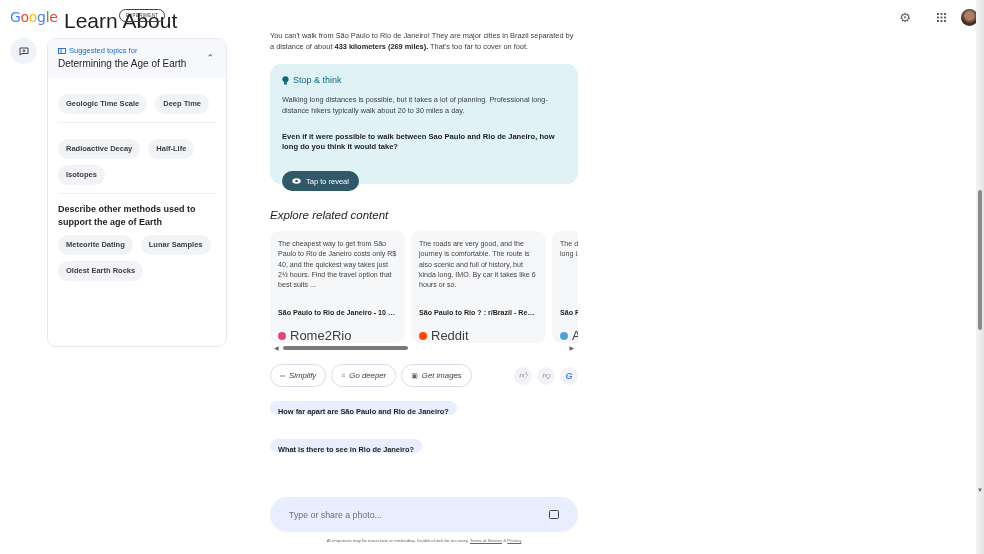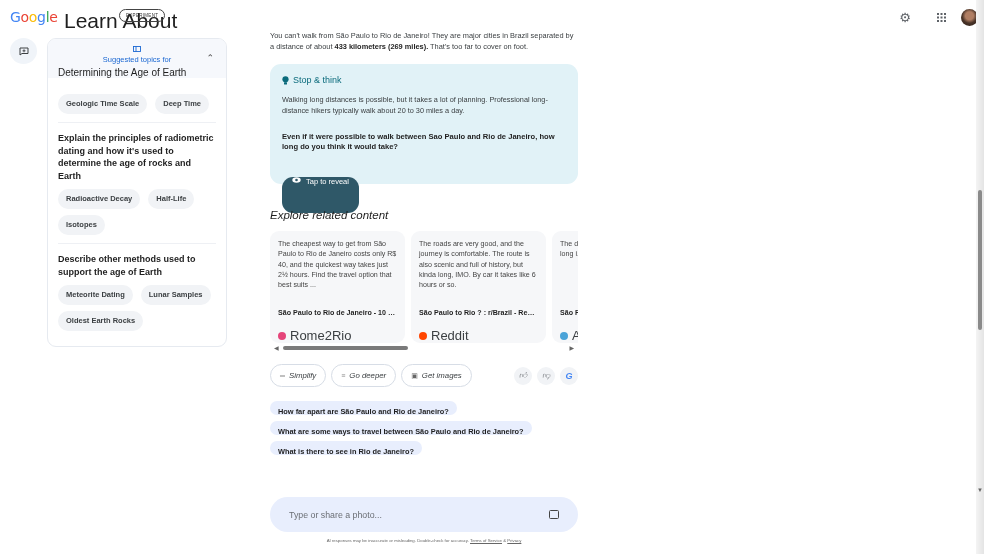--- a/index.html
+++ b/index.html
@@ -14,38 +14,38 @@
   .top-icons { position: absolute; right: 6px; top: 8px; display: flex; align-items: center; gap: 0; }
   .icon-btn { width: 36px; height: 18px; display: flex; align-items: center; justify-content: center; color: #5f6368; font-size: 13px; }
   .avatar { width: 17px; height: 17px; border-radius: 50%; background: radial-gradient(circle at 50% 40%, #b07e63 0 30%, #4a3428 55%, #2a1c16 100%); margin-left: 2px; }
 
   
   .rail-btn { position: absolute; left: 10px; top: 38px; width: 27px; height: 26px; border-radius: 50%; background: #f0f4f9; display: flex; align-items: center; justify-content: center; }
 
   
   .topics { position: absolute; left: 47px; top: 38px; width: 180px; height: 309px; border: 1px solid #e6eaf0; border-radius: 9px; background: #fff; overflow: hidden; }
   .topics-head { background: #f6f8fc; height: 39px; padding: 7px 10px 0 10px; position: relative; }
-  .topics-kicker { font-size: 7.5px; color: #1a67d2; display: flex; align-items: center; gap: 3px; flex-direction: column; }
+  .topics-kicker { font-size: 7.5px; color: #1a67d2; display: flex; align-items: center; gap: 3px; }
   .topics-title { font-size: 10px; color: #1f1f1f; margin-top: 3px; }
   .chev { position: absolute; right: 12px; top: 14px; font-size: 9px; color: #444; }
   .topic { padding: 9px 10px 0 10px; }
   .topic-q { font-size: 9px; line-height: 12.5px; font-weight: 700; color: #1f1f1f; }
   .chips { display: flex; flex-wrap: wrap; gap: 6px 8px; margin-top: 7px; }
   .chip { background: #f1f3f6; border-radius: 11px; padding: 0 8px; height: 20px; line-height: 20px; font-size: 7.5px; font-weight: 700; color: #3c4043; }
   .sep { height: 1px; background: #eef0f4; margin: 8px 10px 0 10px; }
 
   
   .main { position: absolute; left: 270px; top: 0; width: 308px; }
   .answer { position: absolute; top: 31px; left: 0; width: 306px; font-size: 7.4px; line-height: 10.5px; color: #3c4043; }
   .answer b { color: #1f1f1f; }
   .think { position: absolute; top: 64px; left: 0; width: 308px; height: 120px; background: #e1f2f7; border-radius: 11px; padding: 11px 12px; }
   .think-head { display: flex; align-items: center; gap: 4px; font-size: 9px; color: #0b6b7c; }
   .think-p { font-size: 7.3px; color: #3c4043; line-height: 10.5px; margin-top: 10px; }
   .think-q { font-size: 7.6px; color: #1f1f1f; font-weight: 700; line-height: 9.5px; margin-top: 16px; }
-  .reveal { display: inline-flex; gap: 5px; margin-top: 26px; background: #2f5868; color: #fff; border-radius: 11px; height: 36px; padding: 0 10px; font-size: 7.5px; }
+  .reveal { display: inline-flex; align-items: center; gap: 5px; margin-top: 20px; background: #2f5868; color: #fff; border-radius: 11px; height: 20px; padding: 0 10px; font-size: 7.5px; }
 
   .related-title { position: absolute; top: 209px; left: 0; font-size: 11.5px; color: #1f1f1f; font-style: italic; }
   .cards { position: absolute; top: 231px; left: 0; width: 308px; height: 113px; overflow: hidden; }
   .card { position: absolute; top: 0; width: 135px; height: 112px; background: #f6f7f9; border-radius: 9px; padding: 8px 8px; }
   .card-text { font-size: 7.1px; line-height: 10.3px; color: #444; height: 64px; }
   .card-title { font-size: 7.1px; font-weight: 700; color: #1f1f1f; white-space: nowrap; overflow: hidden; text-overflow: ellipsis; margin-top: 6px; }
   .card-src { display: flex; align-items: center; gap: 4px; margin-top: 11px; font-size: 13px; color: #3c4043; }
   .src-dot { width: 8px; height: 8px; border-radius: 50%; }
   .hscroll { position: absolute; top: 343px; left: 0; width: 308px; height: 9px; }
   .hs-left, .hs-right { position: absolute; top: 1px; font-size: 6px; color: #666; }
@@ -125,21 +125,20 @@
 
     <div class="topic">
       <div class="chips">
         <span class="chip">Geologic Time Scale</span>
         <span class="chip">Deep Time</span>
       </div>
     </div>
     <div class="sep"></div>
 
     <div class="topic">
-      <div class="topic-q">Explain the principles of radiometric dating and how it's used to determine the age of rocks and Earth</div>
       <div class="chips">
         <span class="chip">Radioactive Decay</span>
         <span class="chip">Half-Life</span>
         <span class="chip">Isotopes</span>
       </div>
     </div>
     <div class="sep"></div>
 
     <div class="topic">
       <div class="topic-q">Describe other methods used to support the age of Earth</div>
@@ -230,21 +229,21 @@
             <span>👎︎</span>
           </div>
         <div class="fb">
             <span style="color:#4285f4;font-weight:700;font-size:9px">G</span>
           </div>
       </div>
     </div>
 
     <div class="followups">
       <div class="fu">How far apart are São Paulo and Rio de Janeiro?</div><br>
-      <div class="fu">What are some ways to travel between São Paulo and Rio de Janeiro?</div><br>
+      <br>
       <div class="fu">What is there to see in Rio de Janeiro?</div>
     </div>
 
     <div class="input">
       <span>Type or share a photo...</span>
       <span class="input-icon"></span>
     </div>
 
     <div class="disclaimer">
       <span>AI responses may be inaccurate or misleading. Double-check for accuracy. </span><a>Terms of Service</a><span> &amp; </span><a>Privacy</a>

